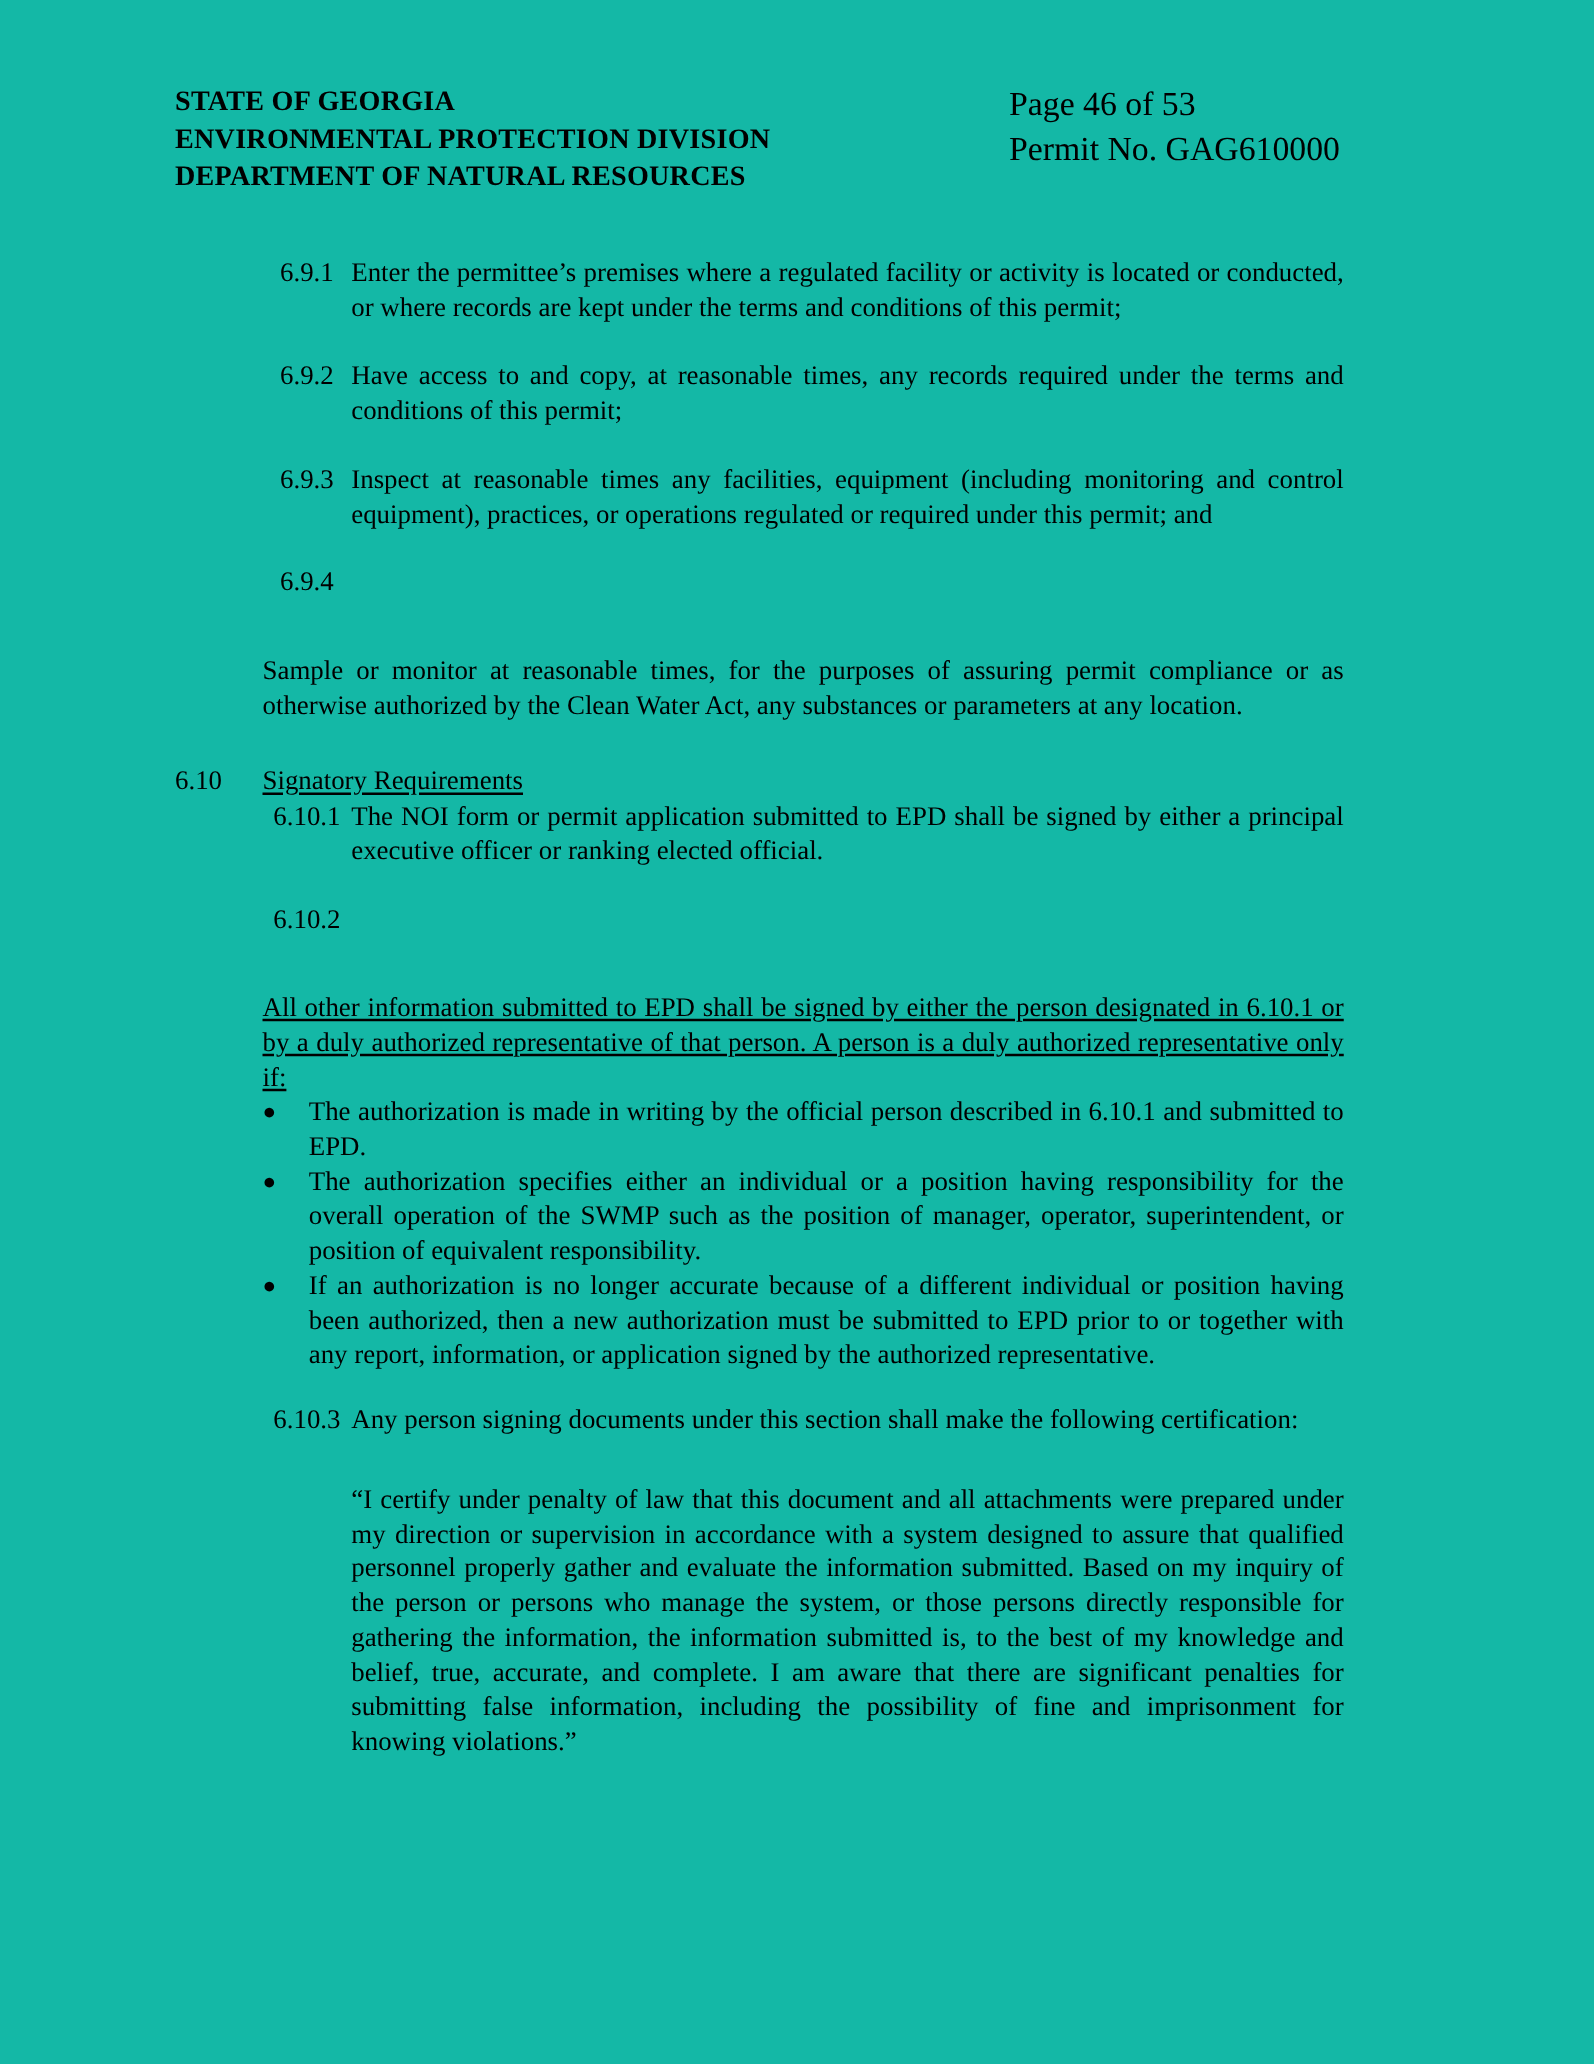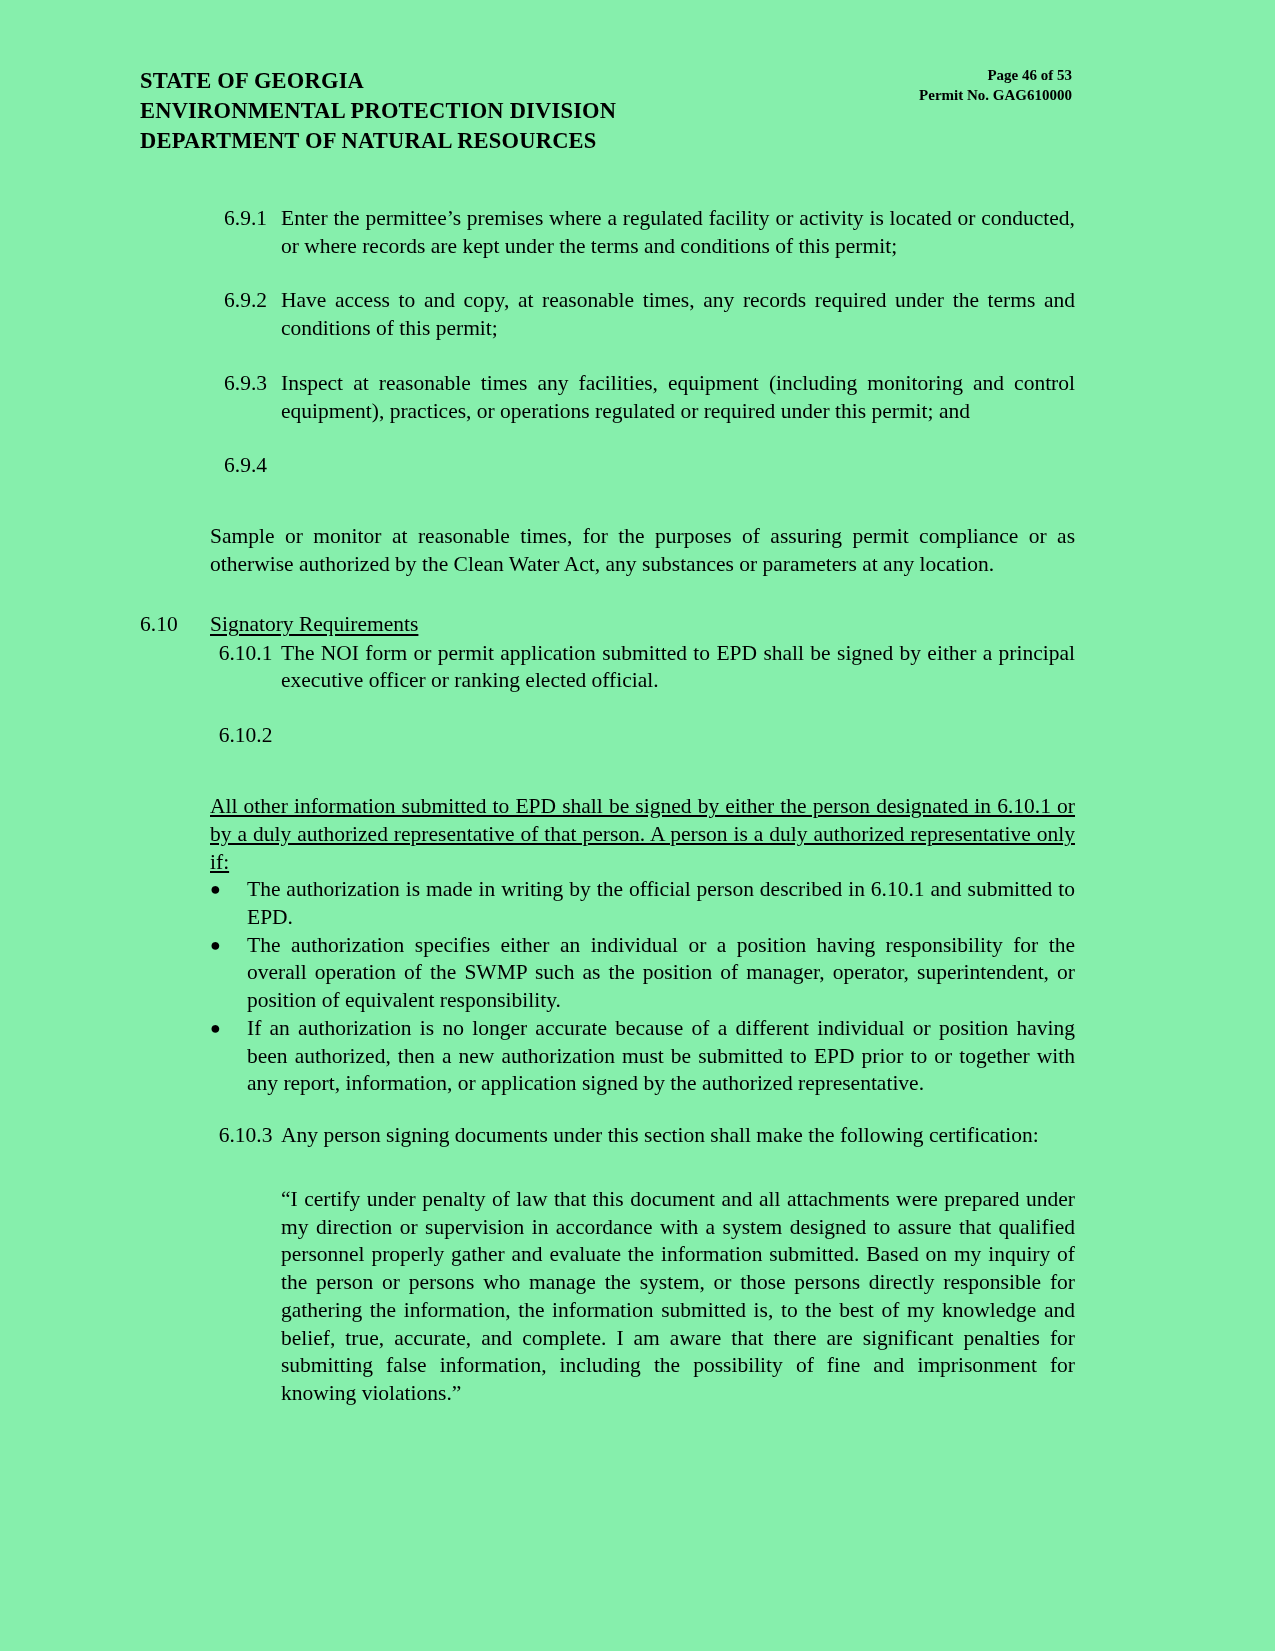--- a/index.html
+++ b/index.html
@@ -15,45 +15,44 @@
     color: #000000;
     position: relative;
     overflow: hidden;
   }
 
   .page {
     position: absolute;
     top: 0; left: 0;
     width: 1275px;
     height: 1651px;
-    background: #86efac;
+    background: #14b8a6;
   }
 
   
   .header {
     position: absolute;
     top: 66px;
     left: 140px;
     width: 940px;
     display: flex;
     justify-content: space-between;
     align-items: flex-start;
   }
   .header-left {
     font-weight: bold;
     font-size: 22.5px;
     line-height: 1.33;
     letter-spacing: 0.2px;
   }
   .header-left div { white-space: nowrap; }
   .header-right {
-    font-weight: bold;
-    font-size: 15px;
+    font-weight: normal;
+    font-size: 27px;
     line-height: 1.33;
-    text-align: right;
     padding-right: 8px;
   }
   .header-right div { white-space: nowrap; }
 
   
   .content {
     position: absolute;
     top: 205px;
     left: 140px;
     width: 935px;

